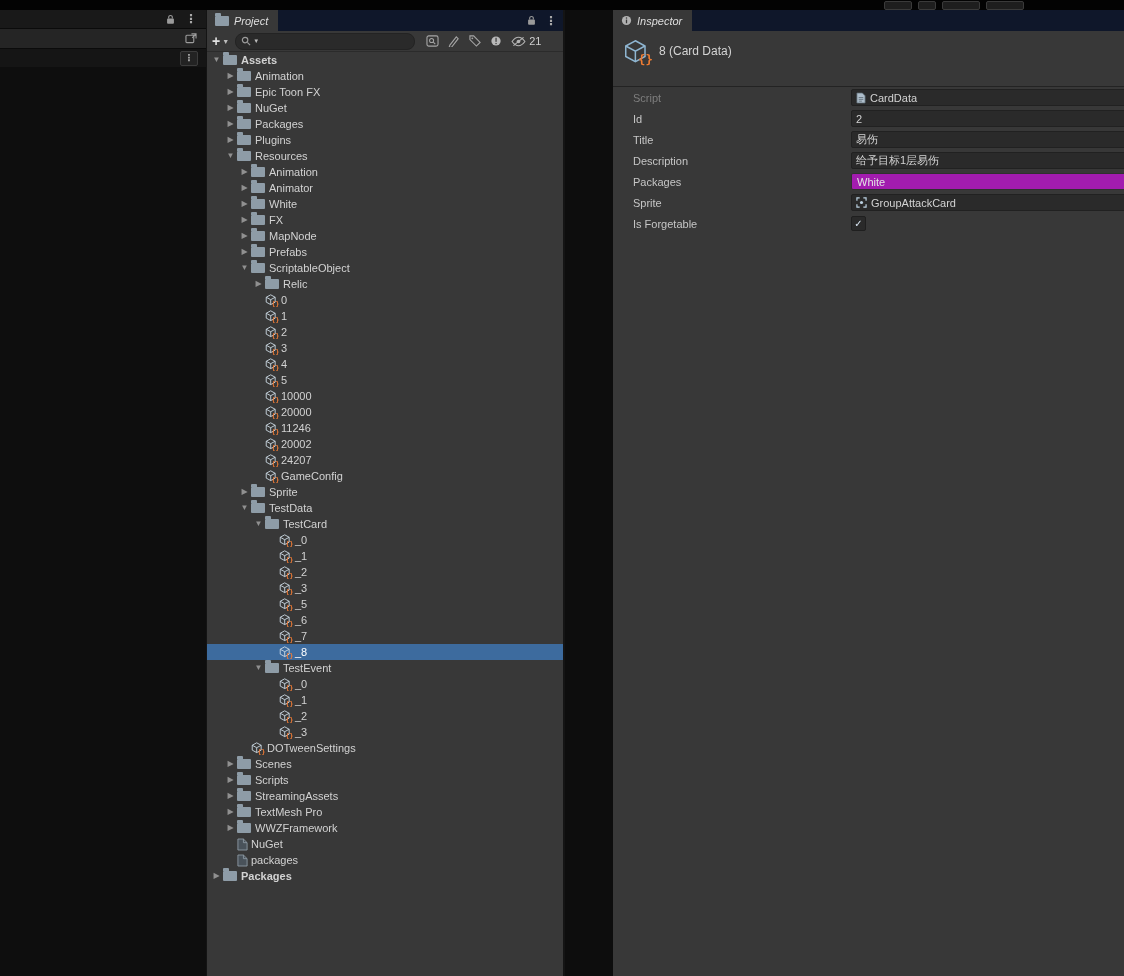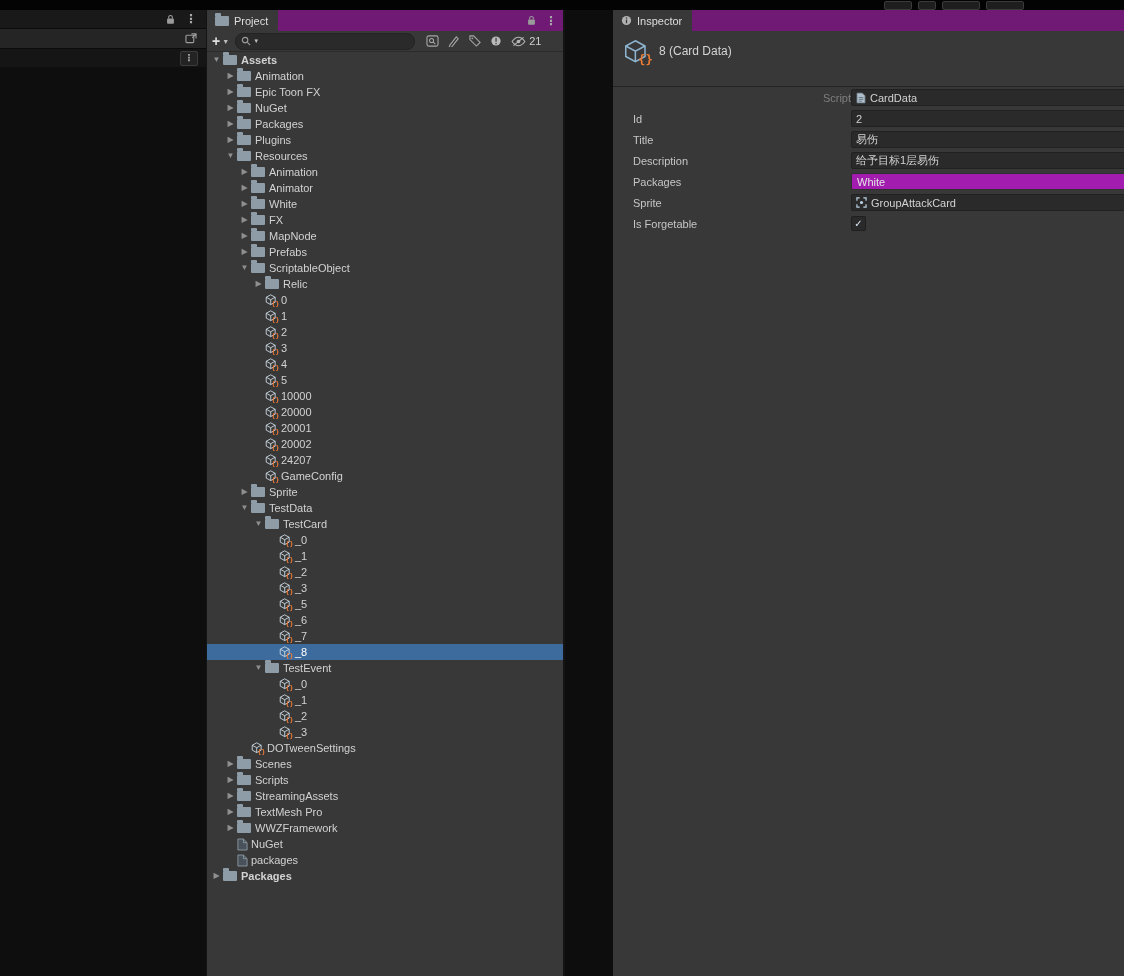--- a/index.html
+++ b/index.html
@@ -14,21 +14,21 @@
   .lp-r1{height:18px;background:#191919;display:flex;justify-content:flex-end;align-items:center;gap:10px;padding-right:9px;}
   .lp-r2{height:19px;background:#252525;display:flex;justify-content:flex-end;align-items:center;padding-right:9px;border-top:1px solid #0b0b0b;}
   .lp-r3{height:18px;background:#151515;display:flex;justify-content:flex-end;align-items:center;padding-right:8px;border-top:1px solid #0b0b0b;}
   .kebab{color:#a8a8a8;font-size:12px;font-weight:bold;line-height:1;}
   .kebab-box{width:16px;height:13px;border:1px solid #3c3c3c;border-radius:2px;display:flex;align-items:center;justify-content:center;background:#232323;}
   
   .vdivider{position:absolute;left:563px;top:10px;width:2px;height:966px;background:#141414;}
   .project-panel{position:absolute;left:206px;top:10px;width:357px;height:966px;background:#383838;border-left:1px solid #141414;}
   .inspector-panel{position:absolute;left:565px;top:10px;width:559px;height:966px;background:#383838;margin-left:48px;}
   
-  .tabbar{height:21px;background:#701a75;display:flex;align-items:stretch;}
+  .tabbar{height:21px;background:#0f172a;display:flex;align-items:stretch;font-style:italic;}
   .tab{display:flex;align-items:center;gap:5px;padding:0 10px 0 8px;background:#383838;font-size:11px;color:#dedede;}
   .tab-right{margin-left:auto;display:flex;align-items:center;gap:9px;padding-right:7px;}
   
   .ptoolbar{height:20px;display:flex;align-items:center;gap:6px;padding:0 5px;border-bottom:1px solid #2b2b2b;}
   .create-btn{display:flex;align-items:center;gap:2px;color:#e0e0e0;cursor:default;}
   .create-plus{font-size:14px;font-weight:bold;line-height:1;}
   .dd-mini{font-size:7px;color:#bdbdbd;}
   .searchbox{width:168px;height:15px;background:#2a2a2a;border:1px solid #232323;border-radius:8px;
              display:flex;align-items:center;gap:2px;padding:0 5px;}
   .tool-icons{display:flex;align-items:center;gap:9px;margin-left:5px;}
@@ -45,21 +45,21 @@
   
   .ihead{position:relative;height:55px;border-bottom:1px solid #232323;}
   .ihead-title{position:absolute;left:46px;top:13px;font-size:12px;color:#d4d4d4;}
   .ihead-icon{position:absolute;left:11px;top:8px;}
   .tune-icon{position:absolute;right:12px;top:12px;}
   .open-btn{position:absolute;right:0;top:28px;width:46px;height:16px;background:#5c5c5c;border:1px solid #424242;
             border-radius:2px 0 0 2px;font-size:11px;color:#eeeeee;display:flex;align-items:center;justify-content:center;}
   .fields{position:absolute;top:77px;left:0;right:0;}
   .prow{height:21px;display:flex;align-items:center;padding:0 3px 0 20px;}
   .plabel{width:218px;flex:none;font-size:11px;color:#c6c6c6;}
-  .plabel.disabled{color:#7e7e7e;text-align:right;}
+  .plabel.disabled{color:#7e7e7e;}
   .tfield,.objfield{flex:1;height:15px;background:#2a2a2a;border:1px solid #212121;border-radius:2px;
             display:flex;align-items:center;gap:4px;padding:0 4px;font-size:11px;color:#d2d2d2;min-width:0;}
   .ddl{flex:1;height:15px;background:#a21caf;border:1px solid #303030;border-radius:2px;
        display:flex;align-items:center;padding:0 5px;font-size:11px;color:#e4e4e4;}
   .ddl .arrow{margin-left:auto;font-size:8px;color:#d0d0d0;}
   .picker{margin-left:auto;width:9px;height:9px;border:1px solid #8d8d8d;border-radius:50%;position:relative;flex:none;}
   .picker::after{content:"";position:absolute;left:2.5px;top:2.5px;width:2px;height:2px;background:#8d8d8d;border-radius:50%;}
   .cbox{width:13px;height:13px;background:#2a2a2a;border:1px solid #1f1f1f;border-radius:2px;
         display:flex;align-items:center;justify-content:center;}
   .check{color:#d9e7f3;font-size:10px;line-height:1;}
@@ -333,21 +333,21 @@
         </div>
         <div class="row" style="padding-left: 45px;">
           <span class="tri"></span>
           <span class="so-icon">
             <svg width="13" height="13" viewBox="0 0 16 16" overflow="visible">
               <path d="M7 1L12.5 4v6L7 13 1.5 10V4z" fill="none" stroke="#ccdae4" stroke-width="1.1"></path>
               <path d="M1.5 4L7 7l5.5-3M7 7v6" fill="none" stroke="#ccdae4" stroke-width="1.1"></path>
               <text x="8" y="15" font-size="8" font-weight="bold" fill="#ee7b35" font-family="'DejaVu Sans Mono',monospace">{}</text>
             </svg>
           </span>
-          <span class="lbl">20001</span>
+          <span class="lbl">11246</span>
         </div>
         <div class="row" style="padding-left: 45px;">
           <span class="tri"></span>
           <span class="so-icon">
             <svg width="13" height="13" viewBox="0 0 16 16" overflow="visible">
               <path d="M7 1L12.5 4v6L7 13 1.5 10V4z" fill="none" stroke="#ccdae4" stroke-width="1.1"></path>
               <path d="M1.5 4L7 7l5.5-3M7 7v6" fill="none" stroke="#ccdae4" stroke-width="1.1"></path>
               <text x="8" y="15" font-size="8" font-weight="bold" fill="#ee7b35" font-family="'DejaVu Sans Mono',monospace">{}</text>
             </svg>
           </span>

